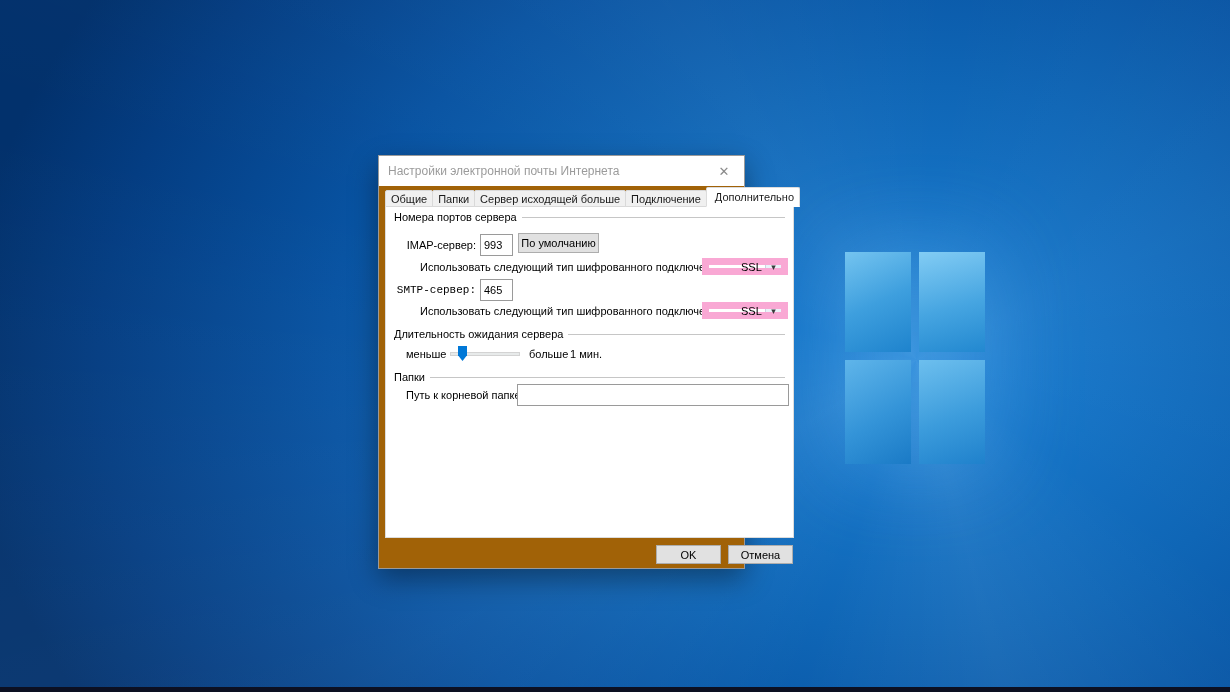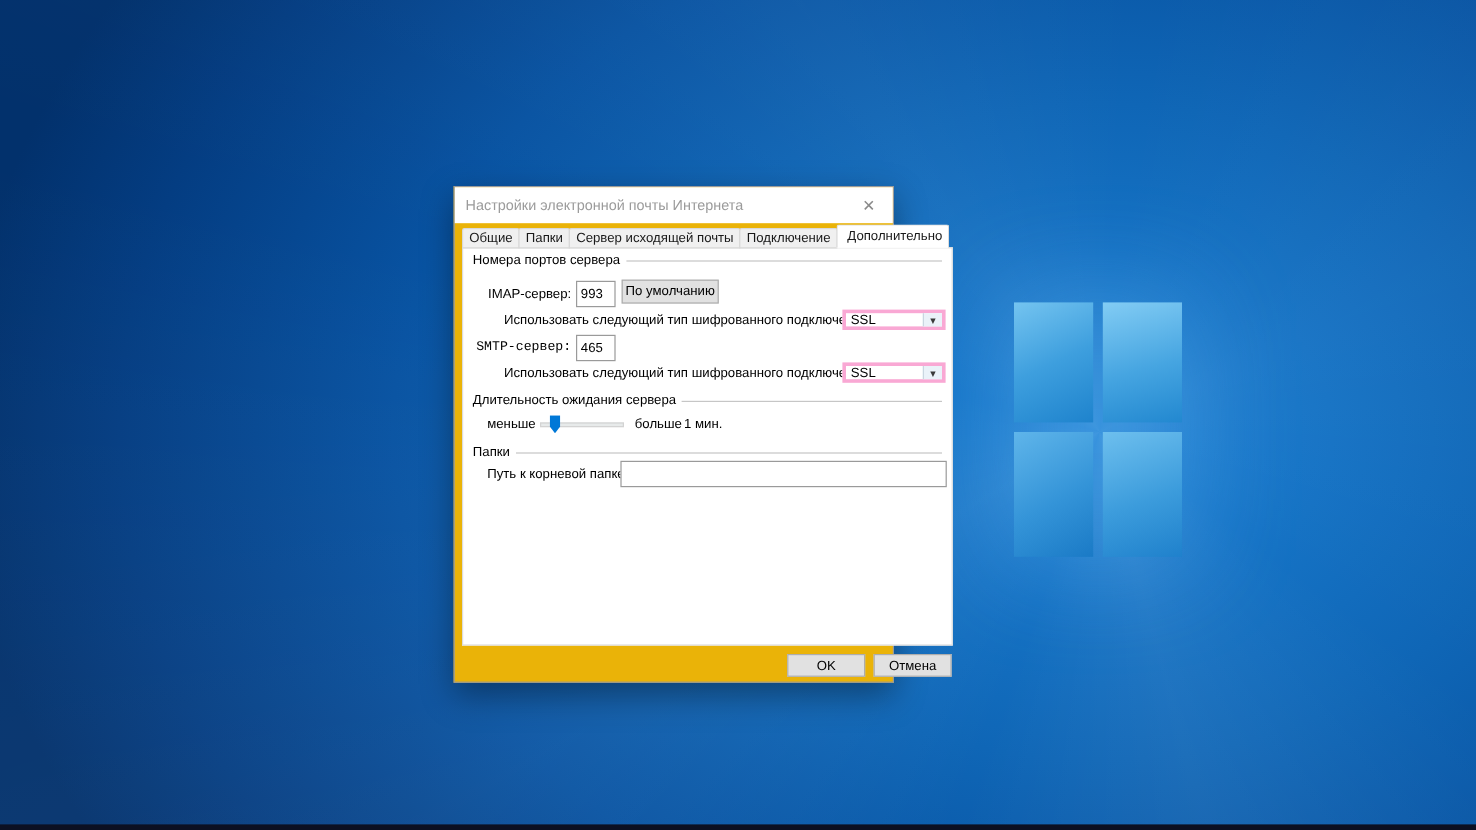--- a/index.html
+++ b/index.html
@@ -27,21 +27,21 @@
   .pane { position:absolute; background:linear-gradient(155deg, #74c4f0 0%, #3e9fde 50%, #1e83cd 100%); }
   .pane.tl { left:0;   top:0;     width:66px; height:100px; }
   .pane.tr { left:74px; top:0;    width:66px; height:100px; background:linear-gradient(165deg,#82ccf4 0%,#46a5e1 55%,#2288d0 100%); }
   .pane.bl { left:0;   top:108px; width:66px; height:104px; background:linear-gradient(150deg,#5fb5ea 0%,#3494d8 55%,#1a7ac6 100%); }
   .pane.br { left:74px; top:108px; width:66px; height:104px; background:linear-gradient(160deg,#6dbfee 0%,#3c9cdc 55%,#1f81cc 100%); }
   .taskbar { position:absolute; left:0; bottom:0; width:100%; height:5px; background:#0c1022; }
 
   
   .dialog {
     position:absolute; left:378px; top:155px; width:367px; height:414px;
-    background:#eab308; border:1px solid #9a9a9a;
+    background:#a16207; border:1px solid #9a9a9a;
     box-shadow:0 10px 26px rgba(0,0,0,0.38);
     font-size:11px; color:#000;
   }
   .titlebar { position:absolute; left:0; top:0; width:100%; height:30px; background:#ffffff;
     display:flex; align-items:center; padding-left:9px; }
   .title { font-size:12px; color:#9b9b9b; white-space:nowrap; }
   .close-btn { margin-left:auto; width:40px; height:30px; display:flex; align-items:center;
     justify-content:center; color:#8a8a8a; font-size:13px; cursor:pointer; }
 
   
@@ -62,22 +62,22 @@
   .lbl { position:absolute; font-size:11px; line-height:14px; color:#000; white-space:nowrap; }
   .lbl.right { text-align:right; }
 
   .txt { position:absolute; height:18px; border:1px solid #9a9a9a; background:#fff;
     font-family:"Liberation Sans", sans-serif; font-size:11px; padding:10px 3px; color:#000; }
 
   .btn { position:absolute; background:#e1e1e1; border:1px solid #adadad;
     font-family:"Liberation Sans", sans-serif; font-size:11px; color:#000;
     display:flex; align-items:center; justify-content:center; cursor:pointer; }
 
-  .combo { position:absolute; width:86px; height:17px; background:#fff; border:3px solid #f9a8d4;
-    display:flex; align-items:center; cursor:pointer; }
+  .combo { position:absolute; width:86px; height:17px; background:#fff; border:7px solid #f9a8d4;
+    display:flex; align-items:center; cursor:pointer;padding-left:28px; }
   .combo-value { flex:1; padding-left:4px; font-size:11px; }
   .combo-arrow { width:16px; height:100%; background:#eaf2f9; border-left:1px solid #c9d6e1;
     display:flex; align-items:center; justify-content:center; font-size:9px; color:#3a3a3a; }
 
   .slider { position:absolute; width:70px; height:16px; }
   .slider-track { position:absolute; left:0; right:0; top:7px; height:4px;
     background:#e7eaea; border:1px solid #d3d3d3; }
   .slider-thumb { position:absolute; left:8px; top:1px; width:9px; height:15px; background:#0078d7;
     clip-path:polygon(0 0, 100% 0, 100% 62%, 50% 100%, 0 62%); cursor:pointer; }
 </style>
@@ -97,21 +97,21 @@
 <div class="dialog">
 
   <div class="titlebar">
     <span class="title">Настройки электронной почты Интернета</span>
     <span class="close-btn">✕</span>
   </div>
 
   <div class="tabs">
     <div class="tab">Общие</div>
     <div class="tab">Папки</div>
-    <div class="tab">Сервер исходящей почты</div>
+    <div class="tab">Сервер исходящей больше</div>
     <div class="tab">Подключение</div>
     <div class="tab active">Дополнительно</div>
   </div>
 
   <div class="page">
 
     <div class="divider" style="top:3px;">
       <span class="divider-label">Номера портов сервера</span>
       <span class="divider-line"></span>
     </div>

